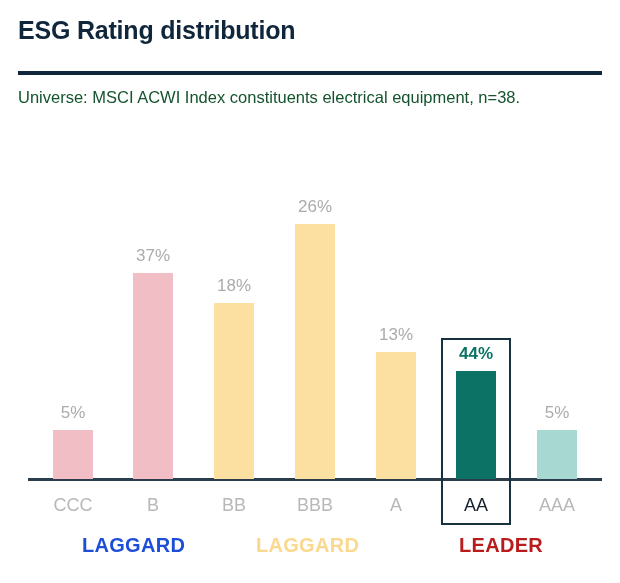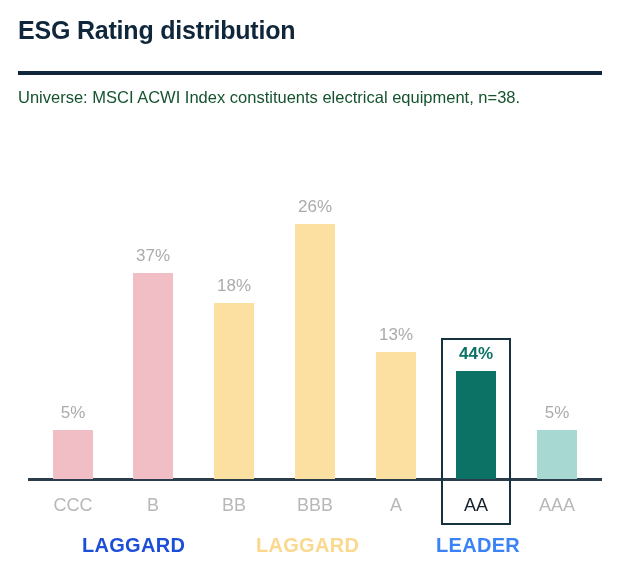--- a/index.html
+++ b/index.html
@@ -174,16 +174,16 @@
         <div class="cat-label highlight">AA</div>
       </div>
       <div class="bar-slot" style="left: 517px;">
         <div class="bar" style="height: 49px; background: rgb(168, 216, 210);"></div>
         <div class="bar-value" style="top: 403px;">5%</div>
         <div class="cat-label">AAA</div>
       </div>
       <div class="highlight-box"></div>
       <div class="group-label" style="left: 55px; color: #1d4ed8; margin-left: 27px;">LAGGARD</div>
       <div class="group-label" style="left: 256px; color: rgb(250, 217, 142);">LAGGARD</div>
-      <div class="group-label" style="left: 436px; color: #3b82f6;">LEADER</div>
+      <div class="group-label" style="left: 459px; color: #b91c1c;">LEADER</div>
     </div>
 
 </div>
 
 </body></html>

